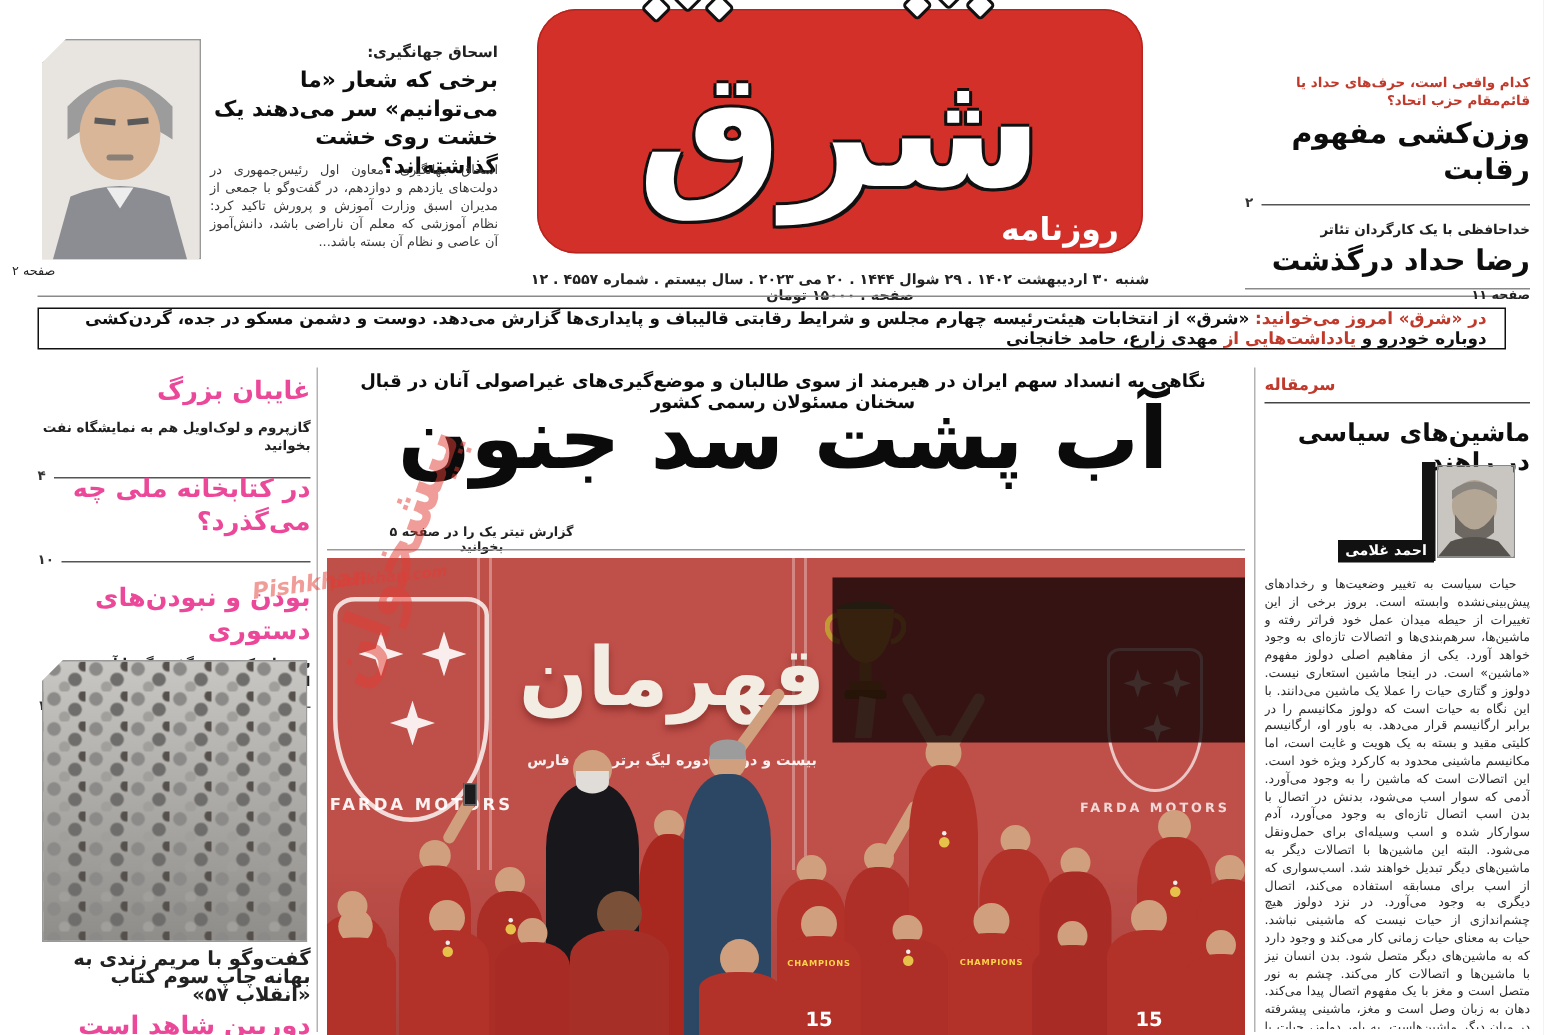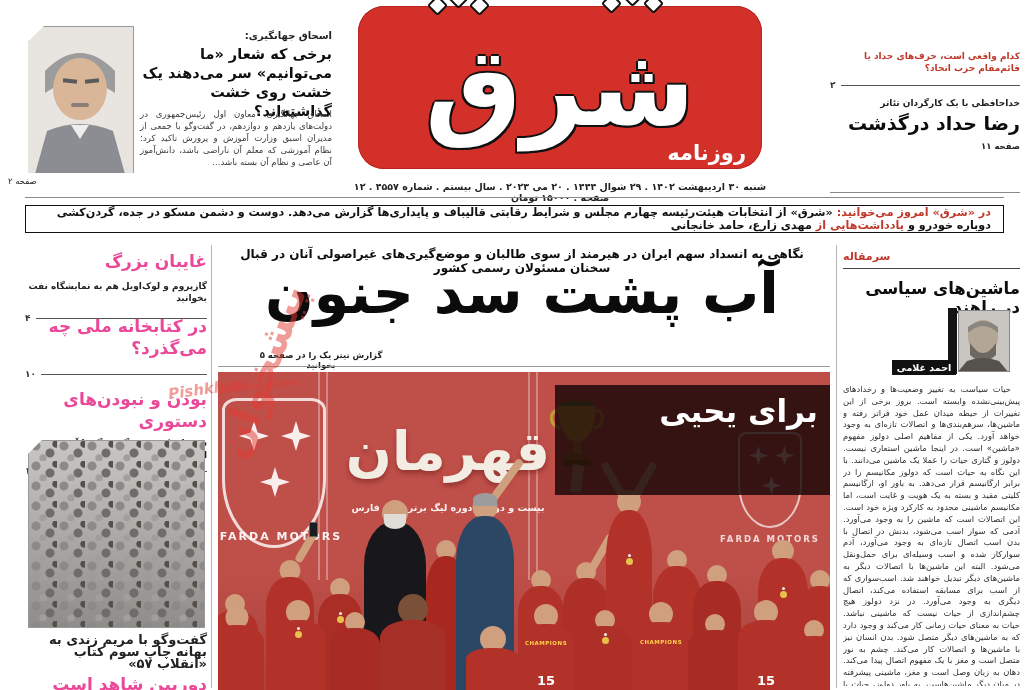--- a/index.html
+++ b/index.html
@@ -144,20 +144,21 @@
   </div>
   <div class="tl-kicker">اسحاق جهانگیری:</div>
   <div class="tl-head">برخی که شعار «ما می‌توانیم» سر می‌دهند یک خشت روی خشت گذاشته‌اند؟</div>
   <div class="tl-body">اسحاق جهانگیری، معاون اول رئیس‌جمهوری در دولت‌های یازدهم و دوازدهم، در گفت‌وگو با جمعی از مدیران اسبق وزارت آموزش و پرورش تاکید کرد: نظام آموزشی که معلم آن ناراضی باشد، دانش‌آموز آن عاصی و نظام آن بسته باشد...</div>
   <div class="tl-pageref">صفحه ۲</div>
 
   <div class="hrule" style="left:25px;top:197px;width:979px;"></div>
 
   <div class="tr-wrap">
     <div class="tr-kicker red">کدام واقعی است، حرف‌های حداد یا قائم‌مقام حزب اتحاد؟</div>
+    <div class="tr-head" style="margin-top:3px;">وزن‌کشی مفهوم رقابت</div>
     <div class="page-rule">
       <span class="num">۲</span>
       <span class="line"></span>
     </div>
     <div class="tr-kicker" style="color:#222;">خداحافظی با یک کارگردان تئاتر</div>
     <div class="tr-head" style="margin-top:2px;">رضا حداد درگذشت</div>
     <div class="small-pageref" style="margin-top:6px;text-align:right;">صفحه ۱۱</div>
     <div class="hrule" style="left:0;top:142px;width:190px;"></div>
   </div>
 
@@ -312,21 +313,20 @@
     <div class="person" style="left:415px;width:56px;height:88px;--hd:24px;">
       <span class="chest">CHAMPIONS</span>
     </div>
     <div class="person" style="left:470px;width:54px;height:76px;--shirt:#a82c25;"></div>
     <div class="person" style="left:520px;width:56px;height:90px;--hd:24px;">
       <span class="jnum">15</span>
     </div>
     <div class="person" style="left:572px;width:48px;height:70px;"></div>
 
     <div class="overlay">
-      <div class="ov-title">برای یحیی</div>
     </div>
 
     <div class="wm wm-photo">pishkhan.com</div>
   </div>
 
   <div class="wm wm-big">پیشخوان</div>
   <div class="wm wm-latin">Pishkhan</div>
 
 </div>
 

